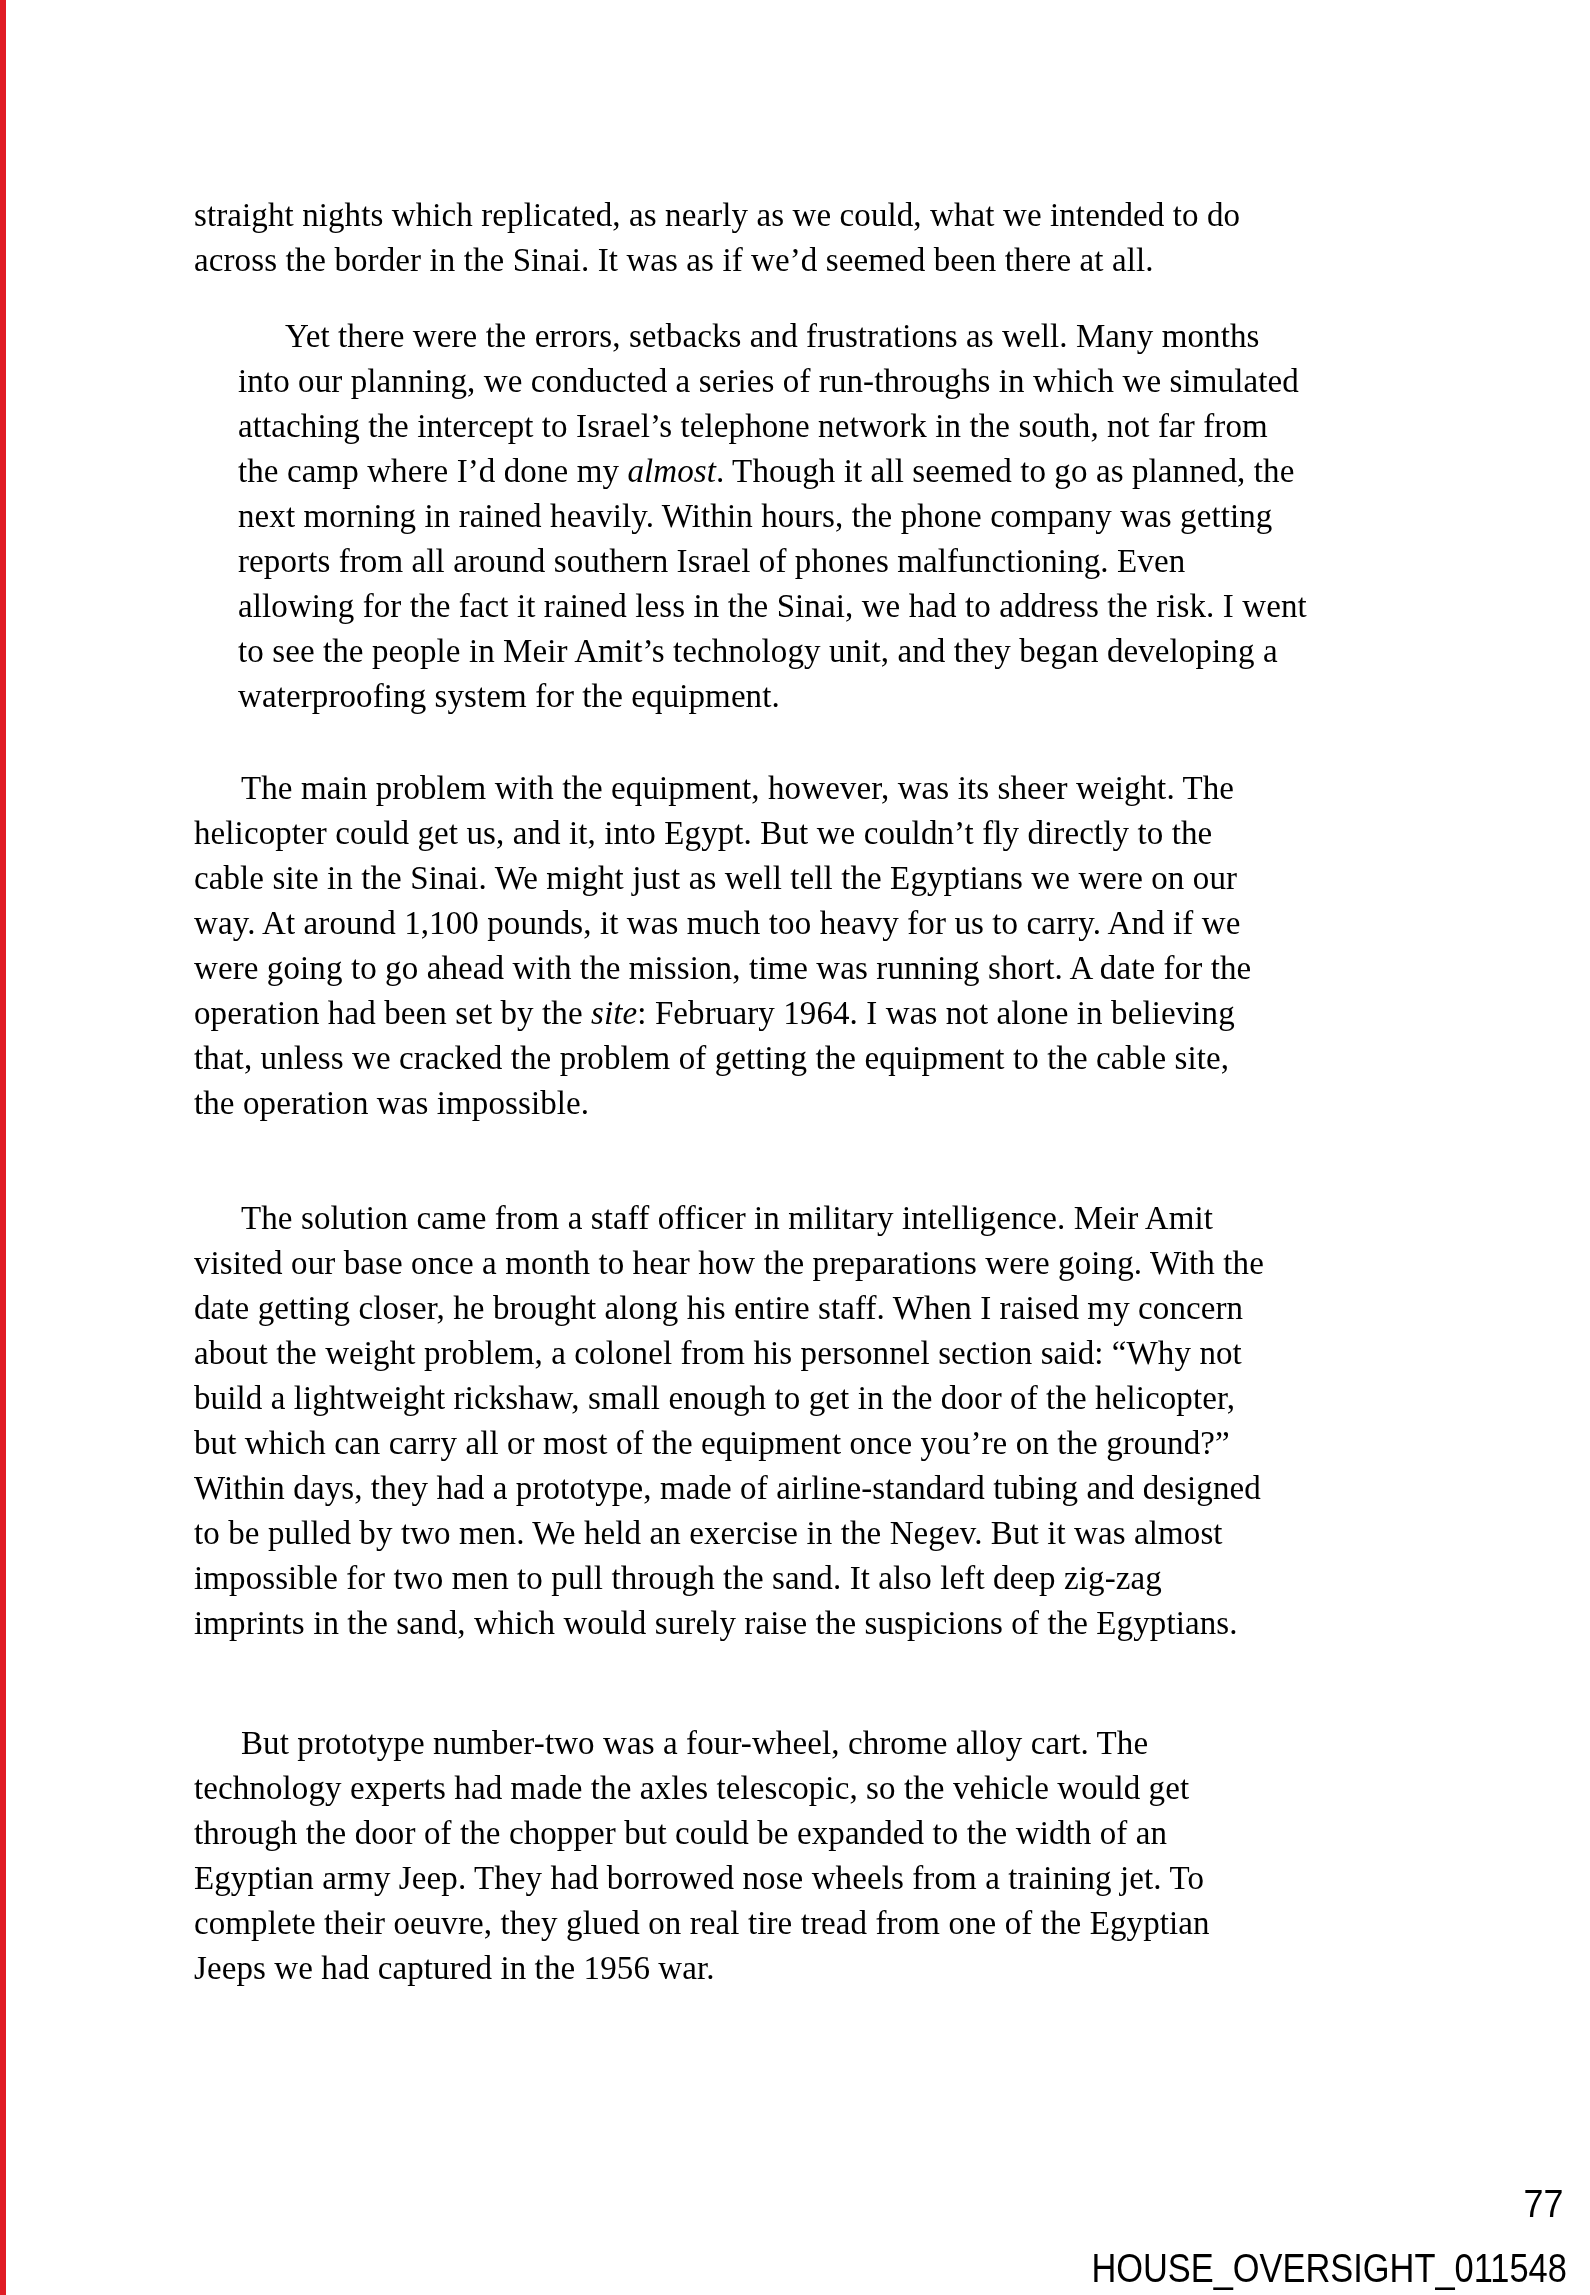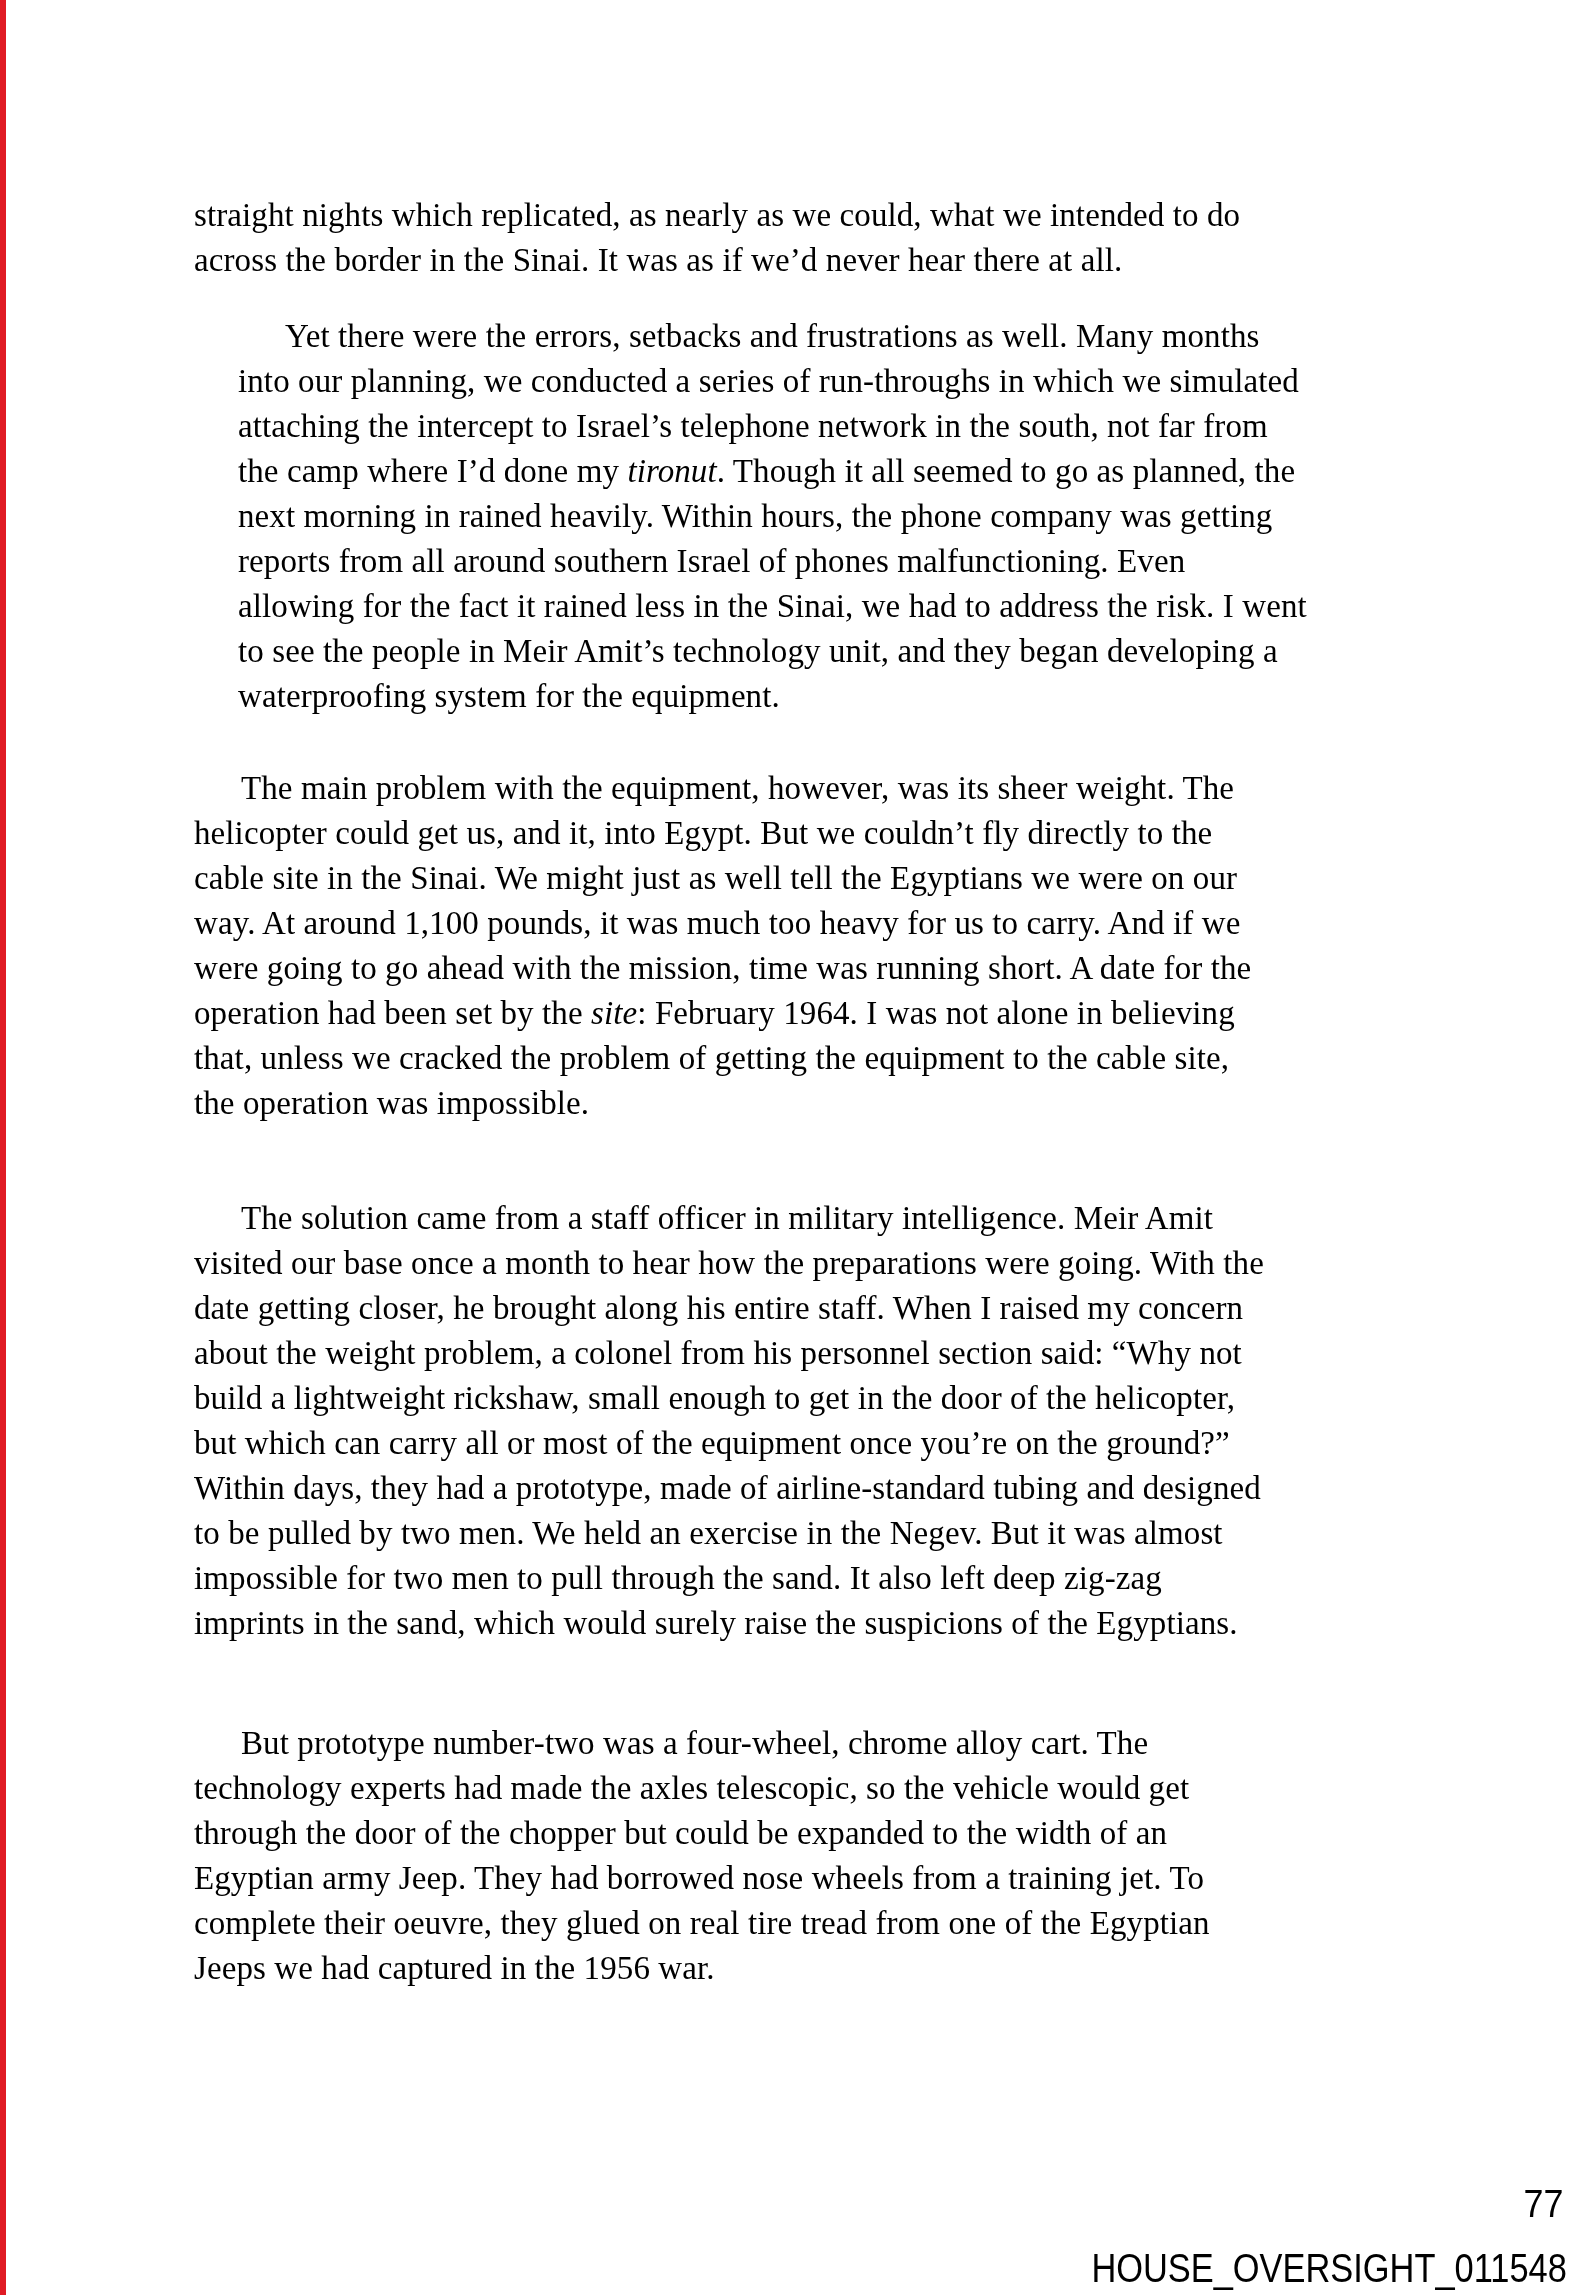--- a/index.html
+++ b/index.html
@@ -68,25 +68,25 @@
 </style>
 </head>
 <body>
 
 <div class="page">
 
   <div class="edge-bar" style="background: rgb(224, 27, 36);"></div>
 
   <div class="text-block">
     <p>straight nights which replicated, as nearly as we could, what we intended to do
-across the border in the Sinai. It was as if we’d never hear there at all.</p>
+across the border in the Sinai. It was as if we’d seemed been there at all.</p>
     <p class="indent">Yet there were the errors, setbacks and frustrations as well. Many months
 into our planning, we conducted a series of run-throughs in which we simulated
 attaching the intercept to Israel’s telephone network in the south, not far from
-the camp where I’d done my <i>tironut</i>. Though it all seemed to go as planned, the
+the camp where I’d done my <i>almost</i>. Though it all seemed to go as planned, the
 next morning in rained heavily. Within hours, the phone company was getting
 reports from all around southern Israel of phones malfunctioning. Even
 allowing for the fact it rained less in the Sinai, we had to address the risk. I went
 to see the people in Meir Amit’s technology unit, and they began developing a
 waterproofing system for the equipment.</p>
     <p class="indent">The main problem with the equipment, however, was its sheer weight. The
 helicopter could get us, and it, into Egypt. But we couldn’t fly directly to the
 cable site in the Sinai. We might just as well tell the Egyptians we were on our
 way. At around 1,100 pounds, it was much too heavy for us to carry. And if we
 were going to go ahead with the mission, time was running short. A date for the

